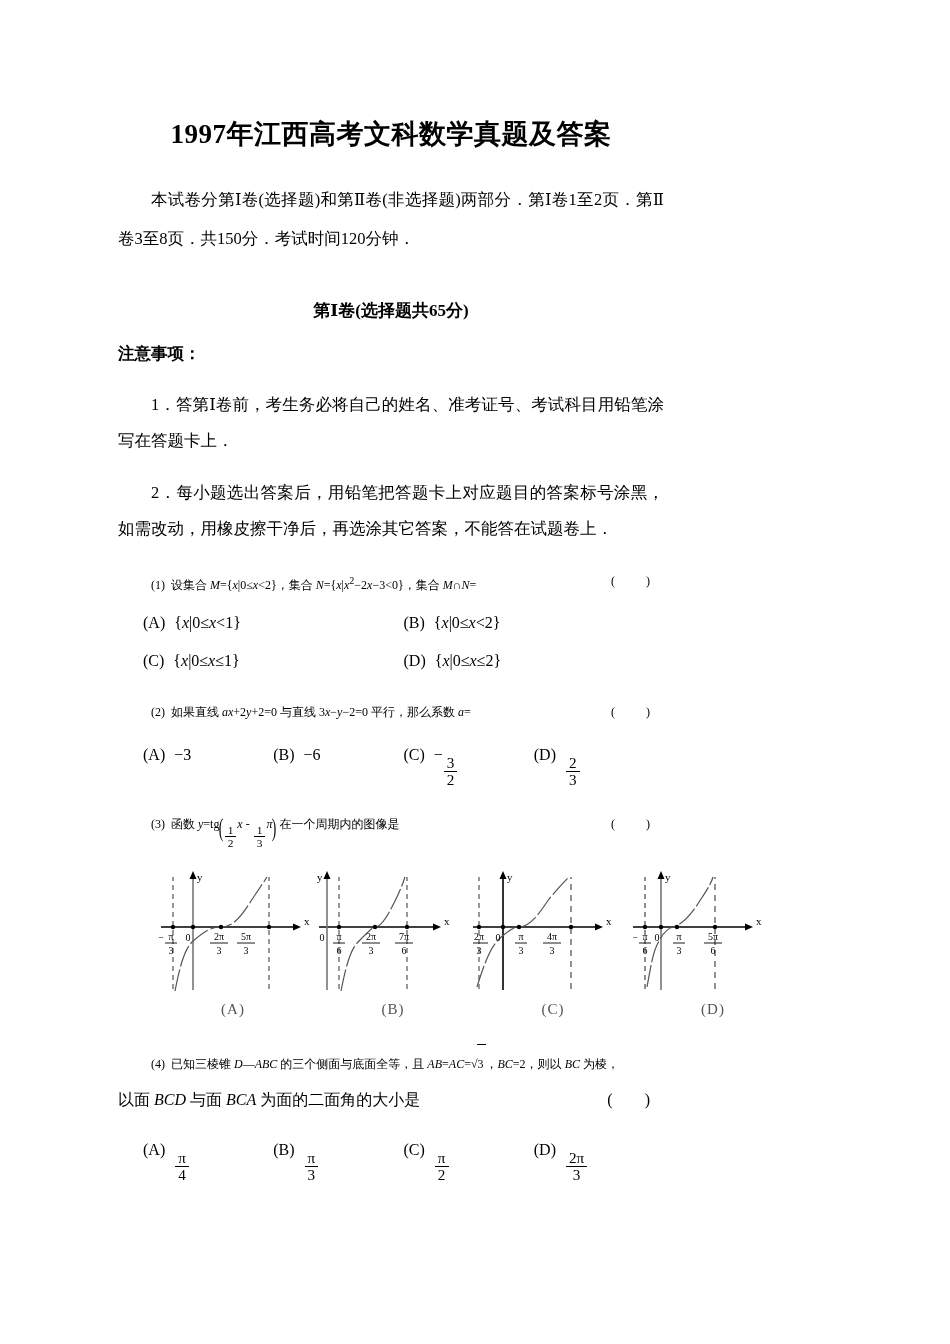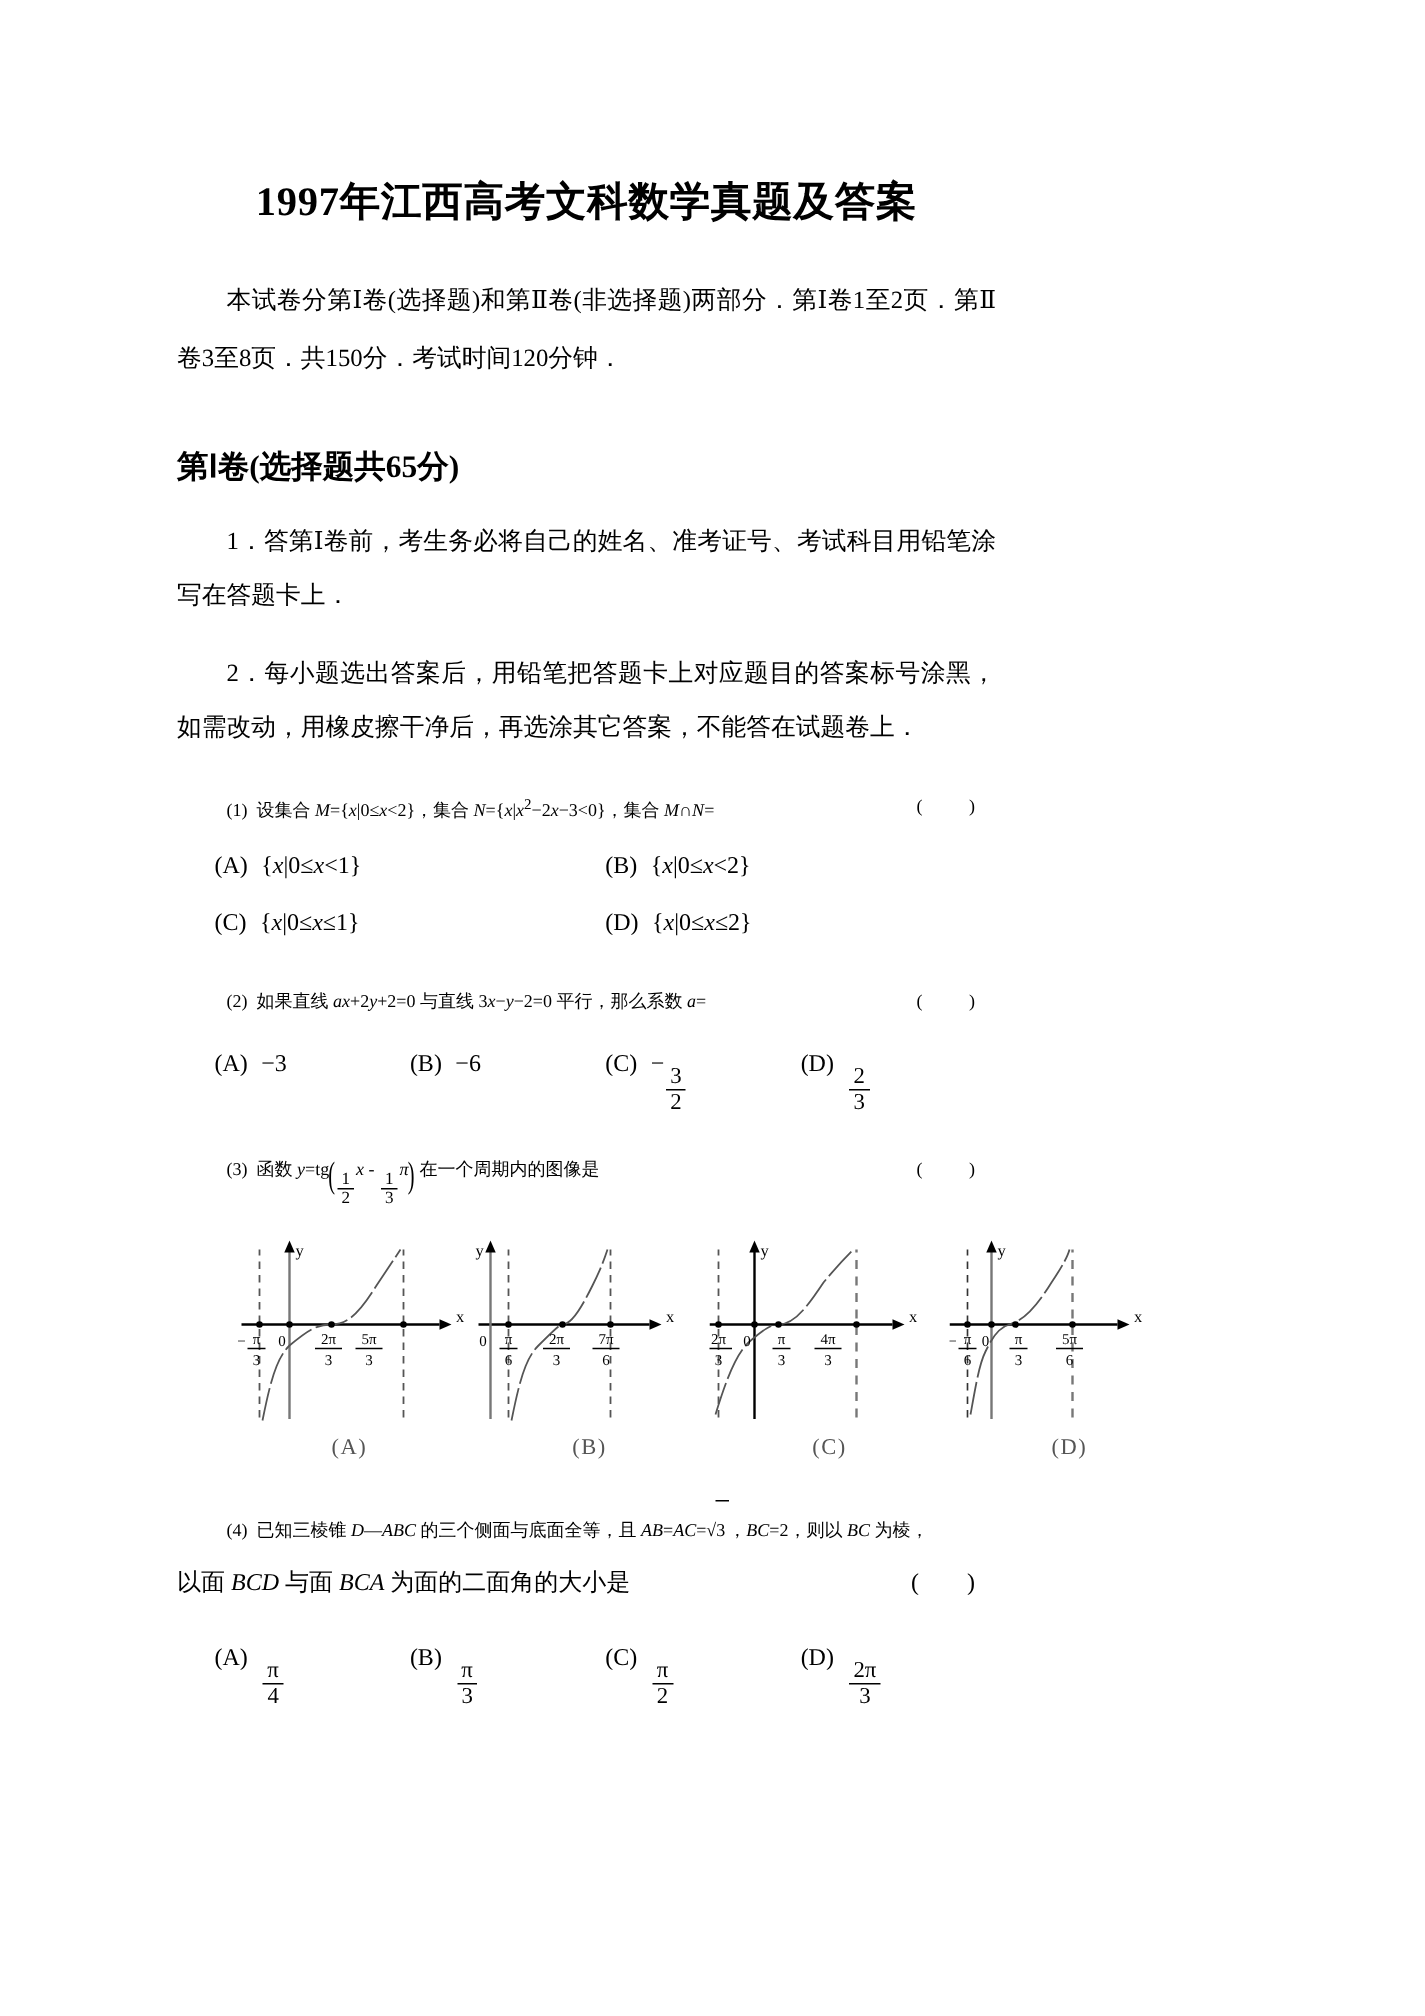--- a/index.html
+++ b/index.html
@@ -35,25 +35,25 @@
     font-size: 16.5px;
     line-height: 39px;
     text-align: justify;
     margin: 0;
   }
   .intro {
     margin-top: 30px;
     text-indent: 33px;
   }
   .section-center {
-    font-size: 21px;
+    text-align: center;
+    font-size: 17px;
     font-weight: bold;
     margin-top: 38px;
     line-height: 30px;
-    font-family: Liberation Serif, serif;
   }
   .notice-head {
     font-size: 16.5px;
     font-weight: bold;
     margin-top: 12px;
     line-height: 32px;
   }
   .notice-item {
     font-size: 16.5px;
     line-height: 36px;
@@ -143,20 +143,21 @@
 <body>
 
 <div class="page">
 
   <h1 class="doc-title">1997年江西高考文科数学真题及答案</h1>
 
   <p class="para intro">本试卷分第Ⅰ卷(选择题)和第Ⅱ卷(非选择题)两部分．第Ⅰ卷1至2页．第Ⅱ卷3至8页．共150分．考试时间120分钟．</p>
 
   <div class="section-center">第Ⅰ卷(选择题共65分)</div>
 
+  <div class="notice-head">注意事项：</div>
   <p class="notice-item">1．答第Ⅰ卷前，考生务必将自己的姓名、准考证号、考试科目用铅笔涂写在答题卡上．</p>
   <p class="notice-item">2．每小题选出答案后，用铅笔把答题卡上对应题目的答案标号涂黑，如需改动，用橡皮擦干净后，再选涂其它答案，不能答在试题卷上．</p>
 
 
   <div class="q-line">
     <span>(1)</span>
     &nbsp;设集合 <i class="v">M</i>={<i class="v">x</i>|0≤<i class="v">x</i>&lt;2}，集合 <i class="v">N</i>={<i class="v">x</i>|<i class="v">x</i><sup>2</sup>−2<i class="v">x</i>−3&lt;0}，集合 <i class="v">M</i>∩<i class="v">N</i>=
     <span class="paren">(    )</span>
   </div>
   <div class="opts two-col">

